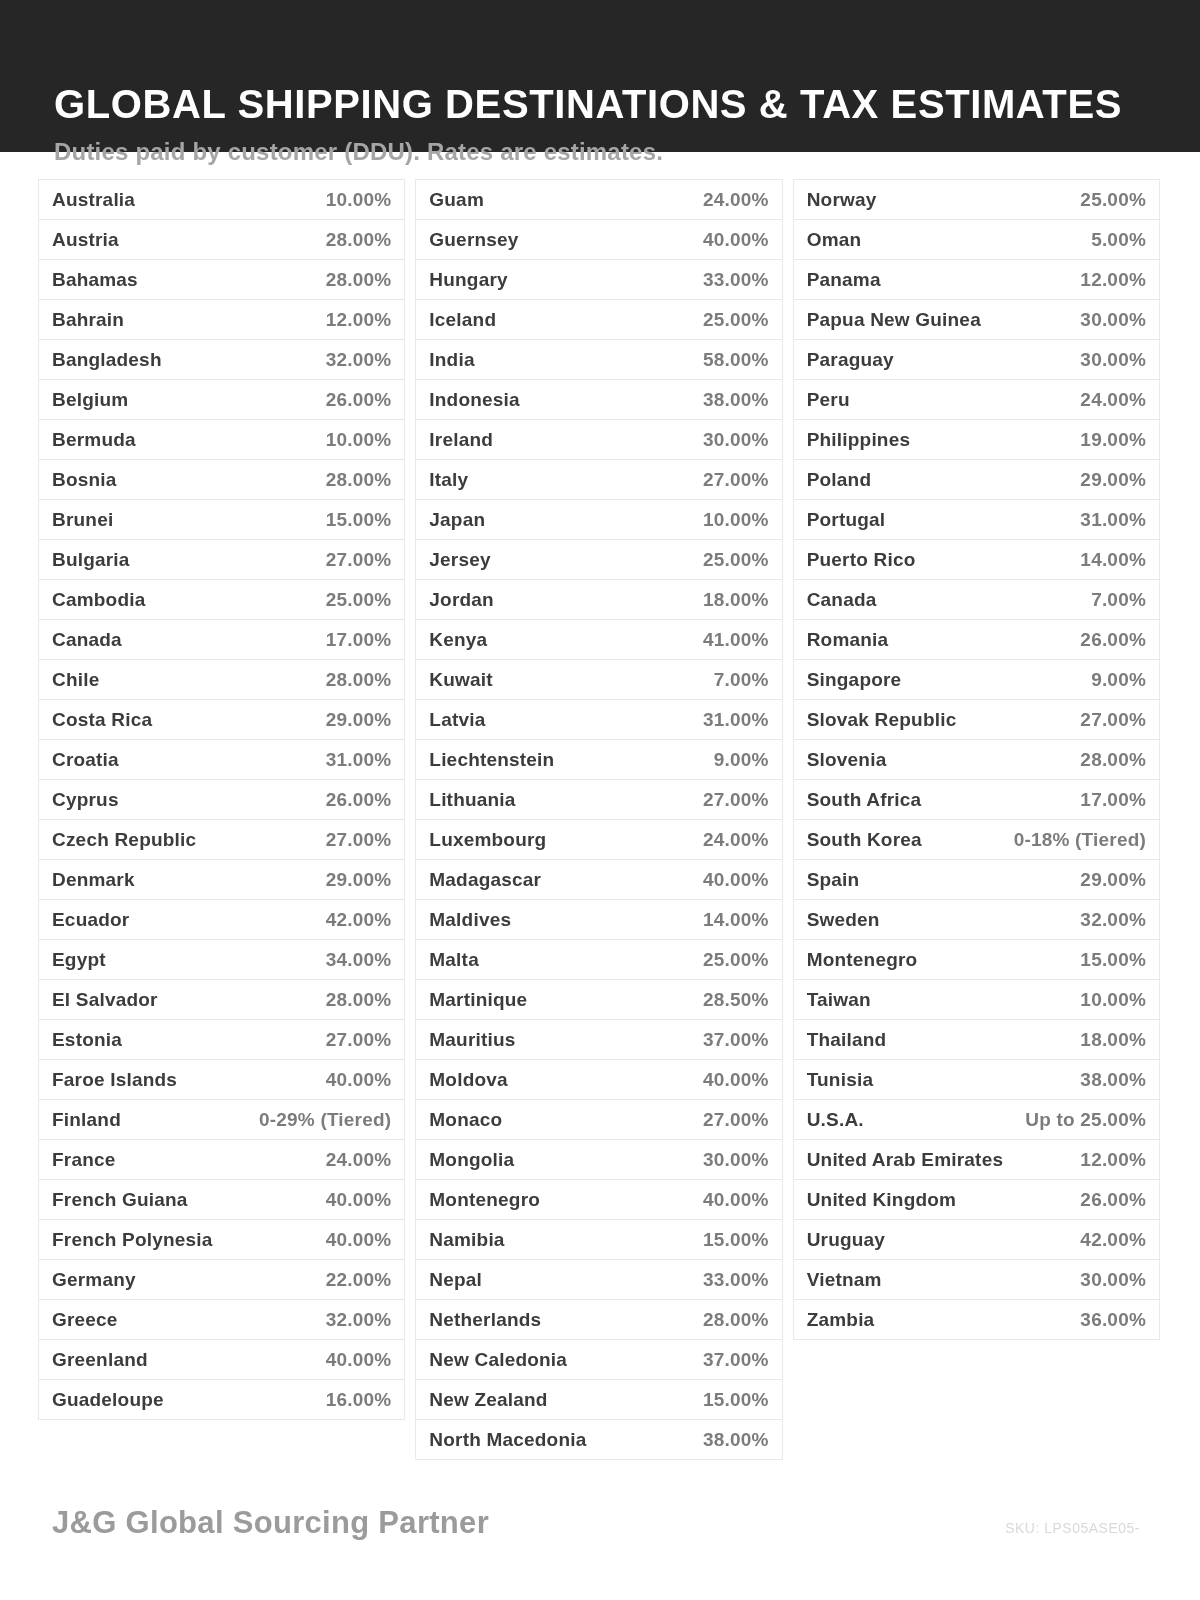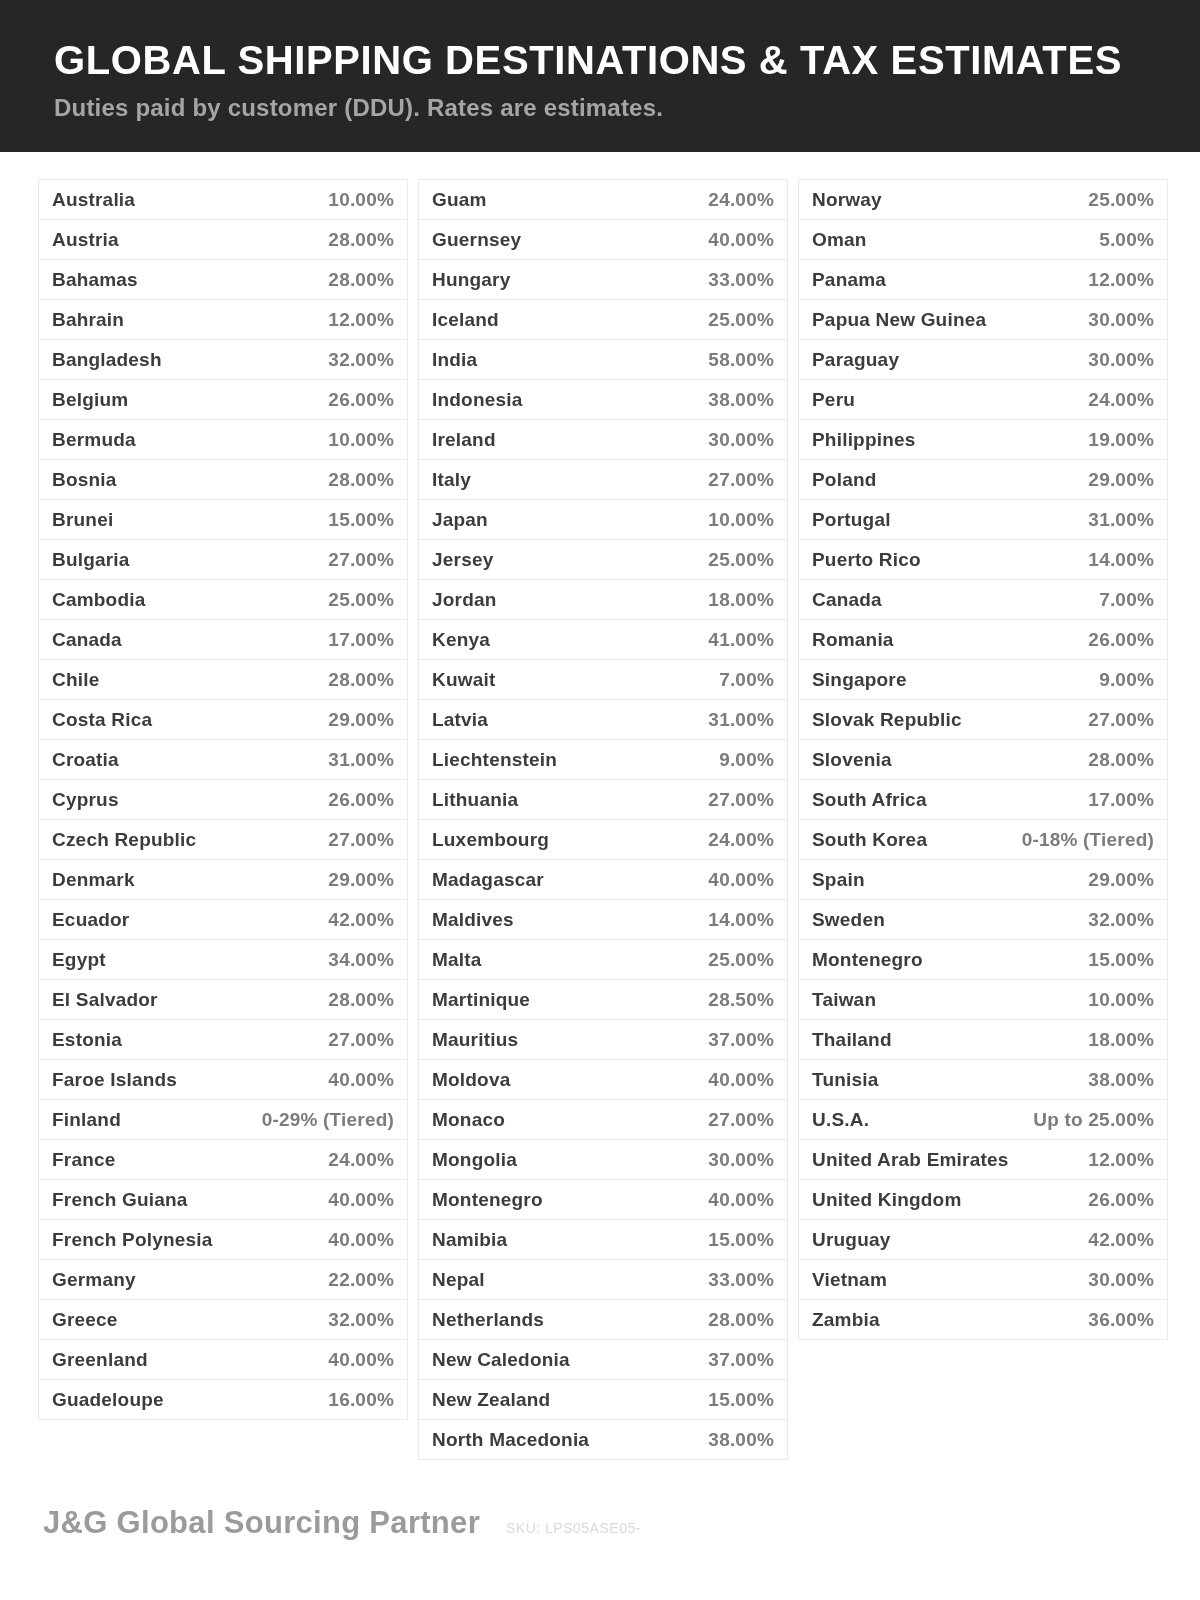--- a/index.html
+++ b/index.html
@@ -22,30 +22,31 @@
     background: #262626;
     padding: 38px 50px 0 54px;
   }
   .header .title {
     color: #ffffff;
     font-size: 40px;
     font-weight: 800;
     letter-spacing: 0.6px;
     line-height: 1.1;
     white-space: nowrap;
+    margin-top: 44px;
   }
   .header .subtitle {
     margin-top: 12px;
     color: #a5a5a5;
     font-size: 24px;
     font-weight: 700;
     letter-spacing: 0.2px;
   }
   .grid {
-    margin: 27px 32px 0 38px;
+    margin: 27px 40px 0 38px;
     display: grid;
     grid-template-columns: 1fr 1fr 1fr;
     column-gap: 10px;
     align-items: start;
   }
   .col {
     border-top: 1px solid #e9e9e9;
   }
   .row {
     box-sizing: border-box;
@@ -67,26 +68,27 @@
   }
   .rate {
     color: #7c7c7c;
     font-size: 19px;
     font-weight: 700;
     letter-spacing: 0.2px;
     white-space: nowrap;
   }
   .footer {
     position: absolute;
-    left: 37px;
+    left: 46px;
     right: 40px;
     top: 1505px;
     display: flex;
-    justify-content: flex-start;
+    justify-content: space-between;
     align-items: baseline;
+    gap: 16px;
   }
   .brand {
     padding-left: 6px;
     color: #9b9b9b;
     font-size: 31px;
     font-weight: 800;
     letter-spacing: 0.3px;
   }
   .sku {
     padding-right: 20px;

